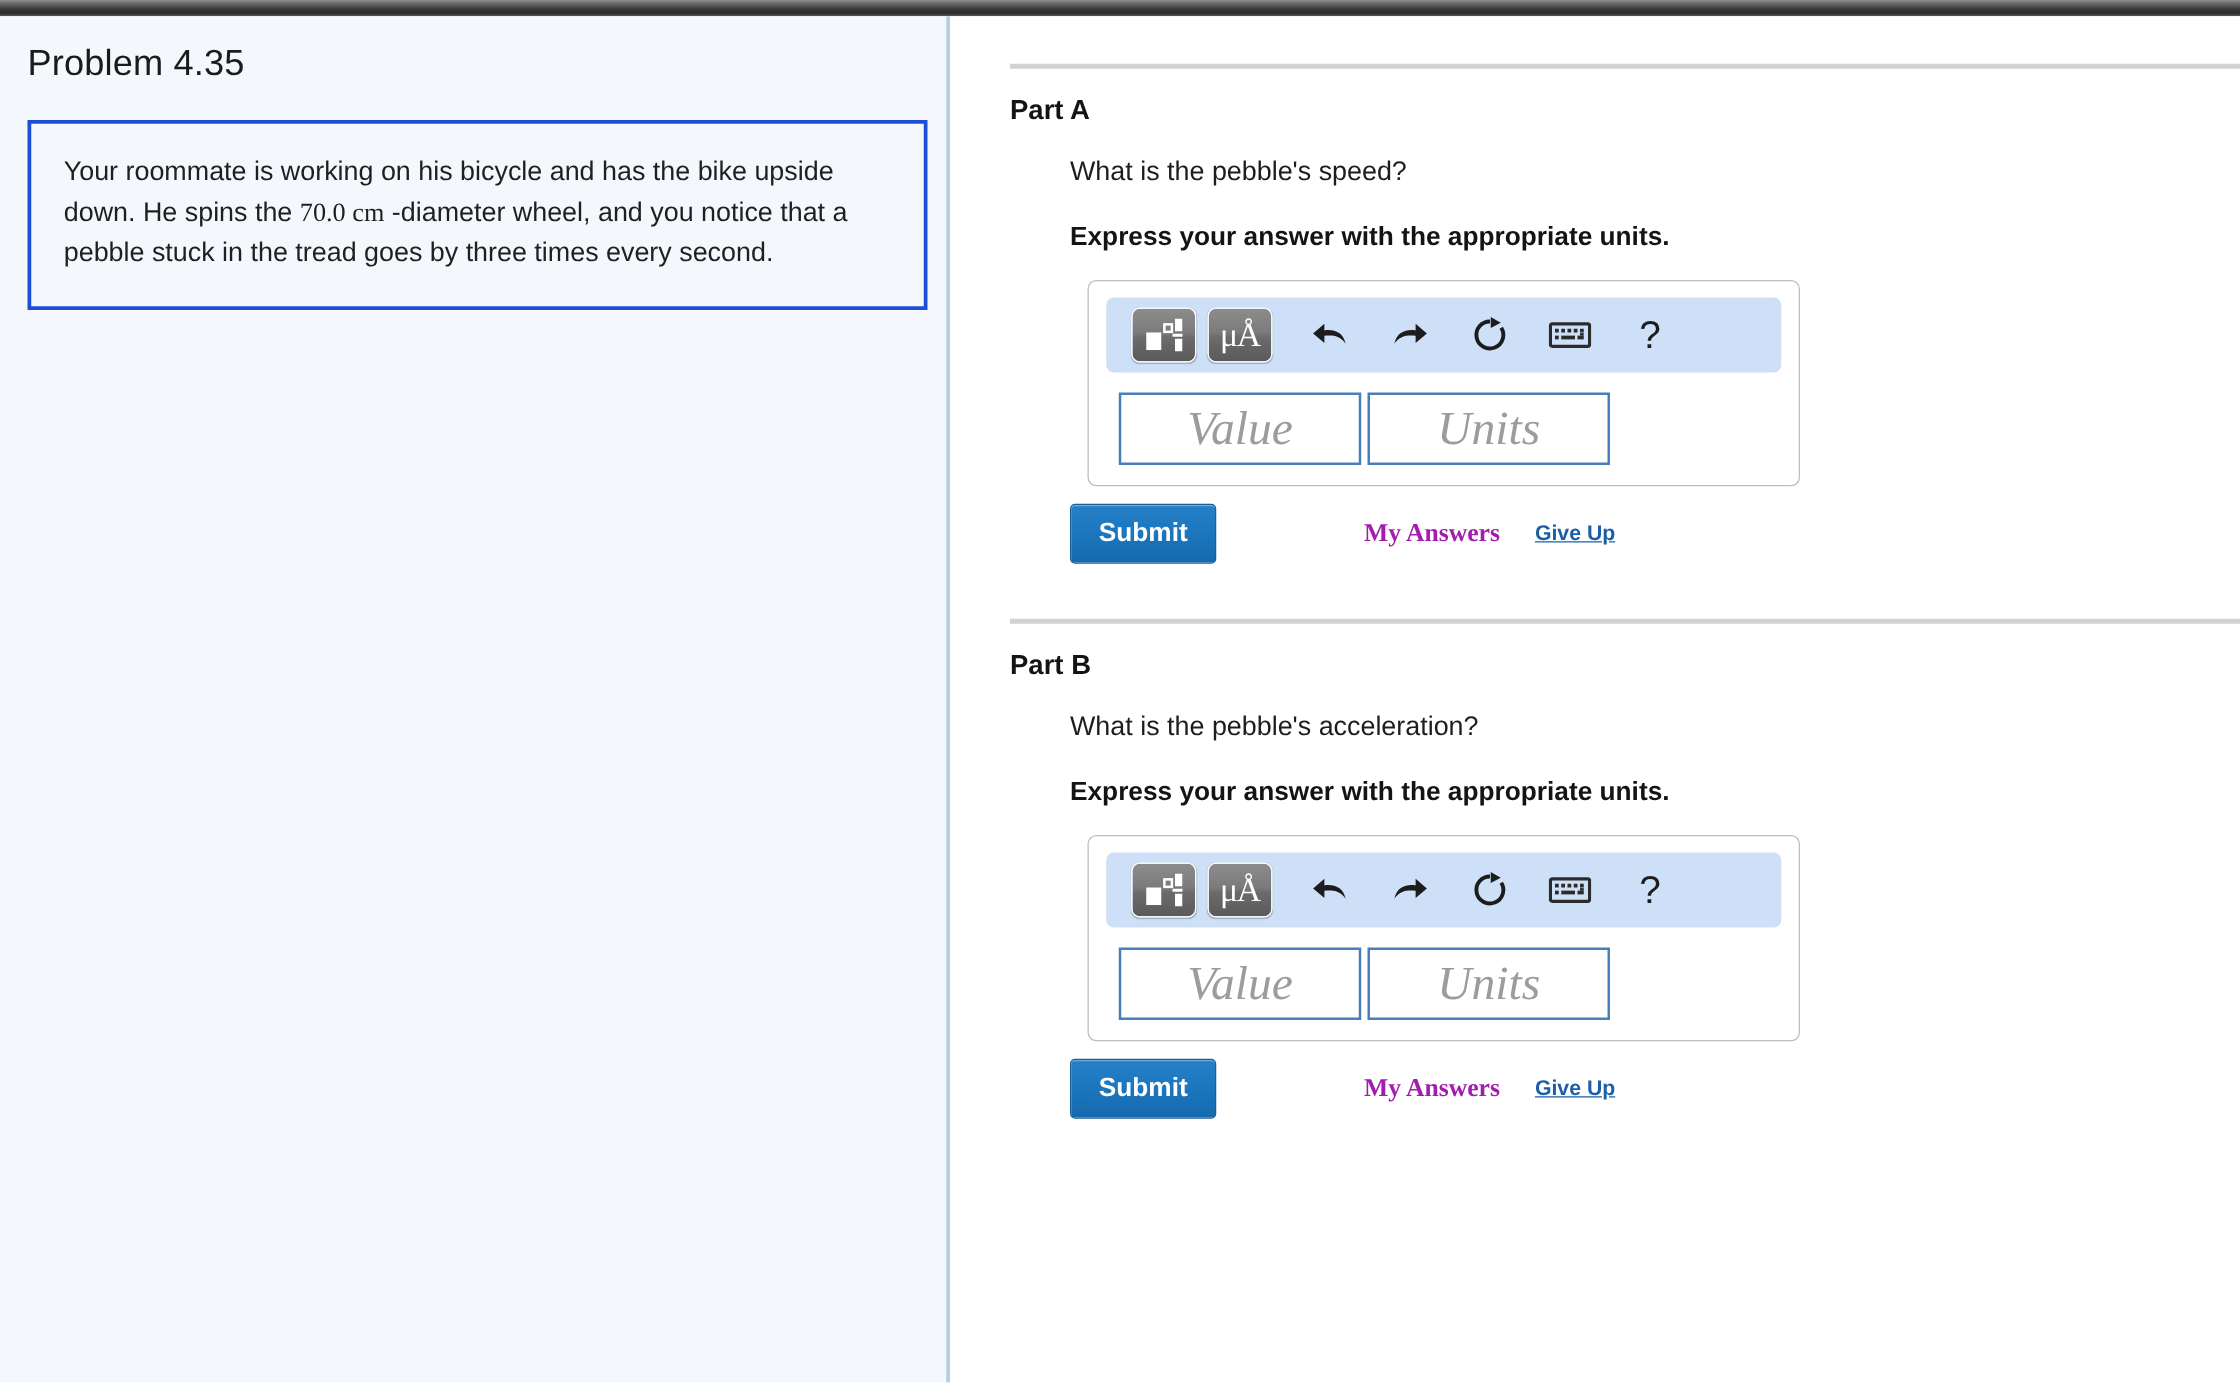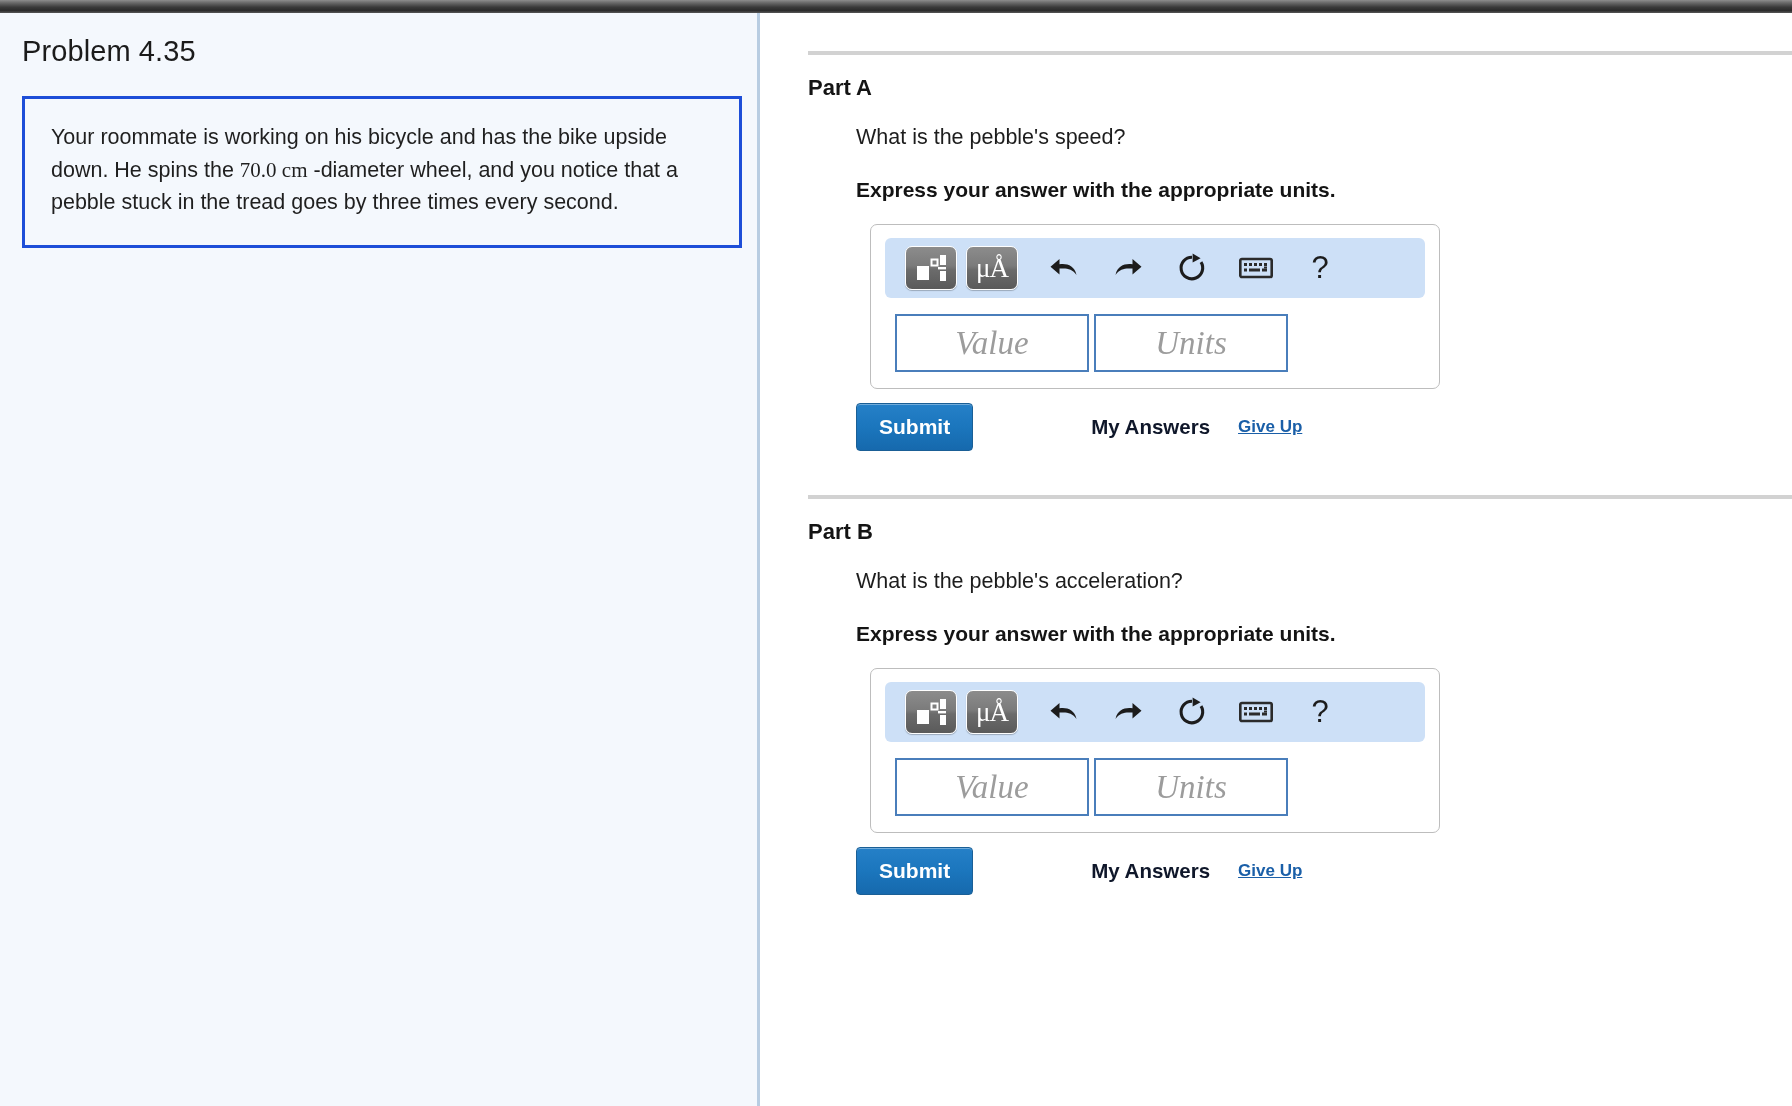--- a/index.html
+++ b/index.html
@@ -161,21 +161,21 @@
   }
   .field {
     height: 58px;
     border: 2px solid #4a7ebb;
     background: #ffffff;
     display: flex;
     align-items: center;
     justify-content: center;
     font-family: "Liberation Serif", serif;
     font-style: italic;
-    font-size: 33px;
+    font-size: 38px;
     color: #9c9c9c;
     cursor: text;
   }
   .field.value { width: 194px; }
   .field.units { width: 194px; margin-left: 5px; }
 
   
   .submit-row {
     display: flex;
     align-items: center;
@@ -189,22 +189,23 @@
     font-size: 21px;
     font-weight: bold;
     padding: 11px 22px;
     cursor: pointer;
     box-shadow: 0 1px 0 rgba(255,255,255,0.35) inset;
   }
   .my-answers {
     margin-left: 118px;
     font-size: 20.5px;
     font-weight: bold;
-    color: #0f172a;
-    cursor: pointer;
+    color: #a21caf;
+    cursor: pointer;
+    font-family: Liberation Serif, serif;
   }
   .give-up {
     margin-left: 28px;
     font-size: 17px;
     font-weight: bold;
     color: #1a5fa8;
     text-decoration: underline;
     cursor: pointer;
   }
 </style>

